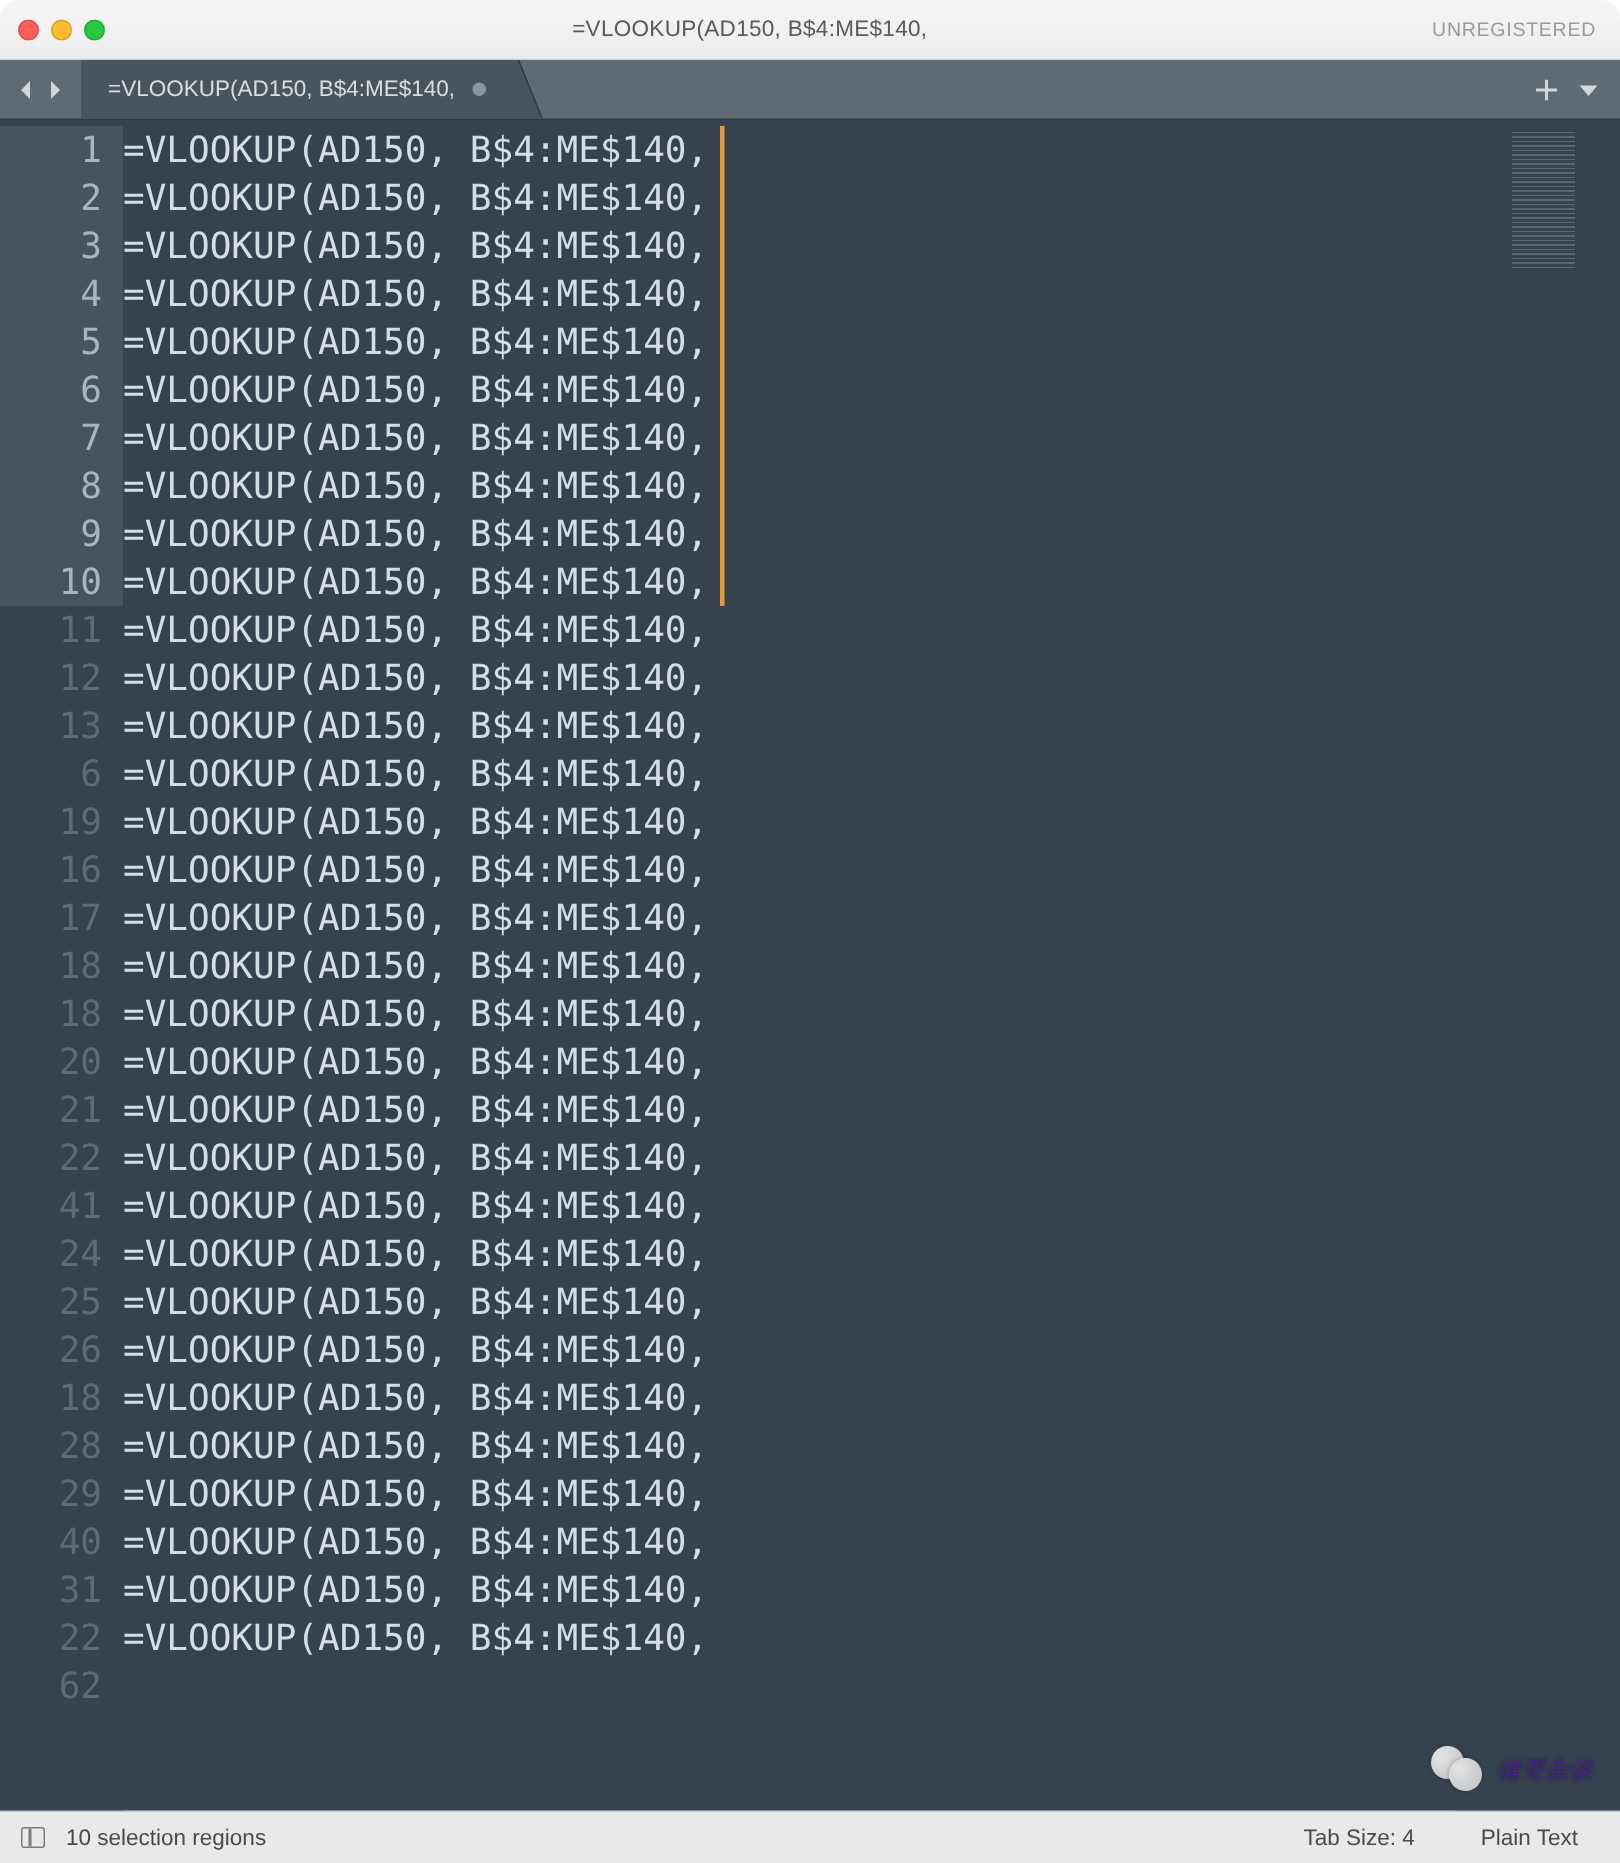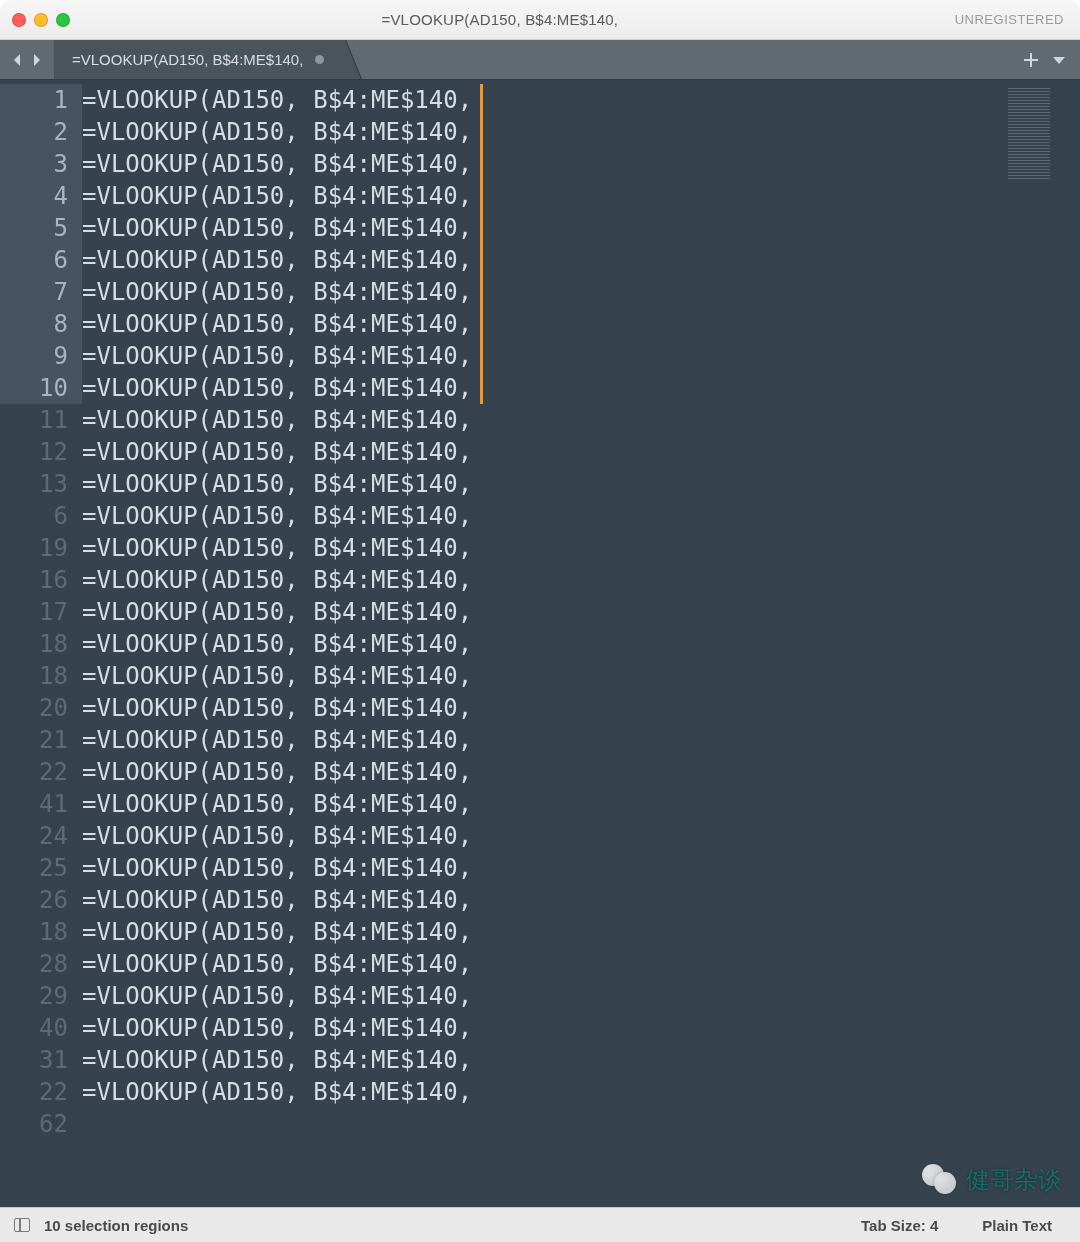--- a/index.html
+++ b/index.html
@@ -27,32 +27,32 @@
   .editor { flex:1; background:#36434f; display:flex; position:relative; overflow:hidden; }
   .gutter { width:82px; background:#36434f; text-align:right; padding-right:14px; font-family: Menlo, Consolas, monospace; font-size:24px; line-height:32px; color:#5d6b78; user-select:none; padding-top:4px; }
   .gutter .ln.sel { background:#455460; color:#a9b4bf; margin-right:-14px; padding-right:14px; }
   .code { flex:1; font-family: Menlo, Consolas, monospace; font-size:24px; line-height:32px; color:#d6dde3; white-space:pre; position:relative; padding-top:4px; }
   .code .line { height:32px; position:relative; }
   .code .line.cmark::after { content:""; position:absolute; left:398px; top:0; bottom:0; width:3px; background:#e49b3f; }
   
   .minimap { width:110px; background:#36434f; position:relative; }
   .mini-block { position:absolute; top:8px; left:38px; width:42px; height:92px; background: repeating-linear-gradient(#6d7984,#6d7984 1px, transparent 1px, transparent 3px); opacity:.65; }
   
-  .statusbar { height:34px; background:#e9e9e9; border-top:1px solid #c8c8c8; display:flex; align-items:center; font-size:15px; color:#4a4a4a; padding:17px 14px; gap:14px;font-weight:bold; }
+  .statusbar { height:34px; background:#e9e9e9; border-top:1px solid #c8c8c8; display:flex; align-items:center; font-size:15px; color:#4a4a4a; padding:17px 14px; gap:14px; }
   .statusbar .panel-icon { width:16px; height:14px; border:1.5px solid #7a7a7a; border-radius:2px; position:relative; }
   .statusbar .panel-icon::before { content:""; position:absolute; left:4px; top:0; bottom:0; width:1.5px; background:#7a7a7a; }
   .statusbar .spacer { flex:1; }
   .statusbar .seg { padding:0 14px; border-left:2px solid #14532d; height:100%; display:flex; align-items:center; }
   
   .watermark { position:absolute; right:18px; bottom:44px; display:flex; align-items:center; gap:8px; opacity:.85; }
   .wm-icon { width:36px; height:36px; position:relative; }
   .wm-icon .bubble { position:absolute; border-radius:50%; background:radial-gradient(circle at 30% 30%, #fff, #d6d6d6); box-shadow:0 0 3px rgba(0,0,0,.3); }
   .wm-icon .b1 { width:22px; height:22px; left:0; top:2px; }
   .wm-icon .b2 { width:22px; height:22px; left:12px; top:10px; }
-  .wm-text { color:#0f766e; font-size:24px; text-shadow:0 0 3px rgba(0,0,0,.6); }
+  .wm-text { color:#4c1d95; font-size:16px; text-shadow:0 0 3px rgba(0,0,0,.6);font-style:italic; }
 </style>
 </head>
 <body>
 
 <div class="window">
 
   <div class="titlebar">
     <div class="traffic">
       <div class="dot red"></div>
       <div class="dot yellow"></div>

